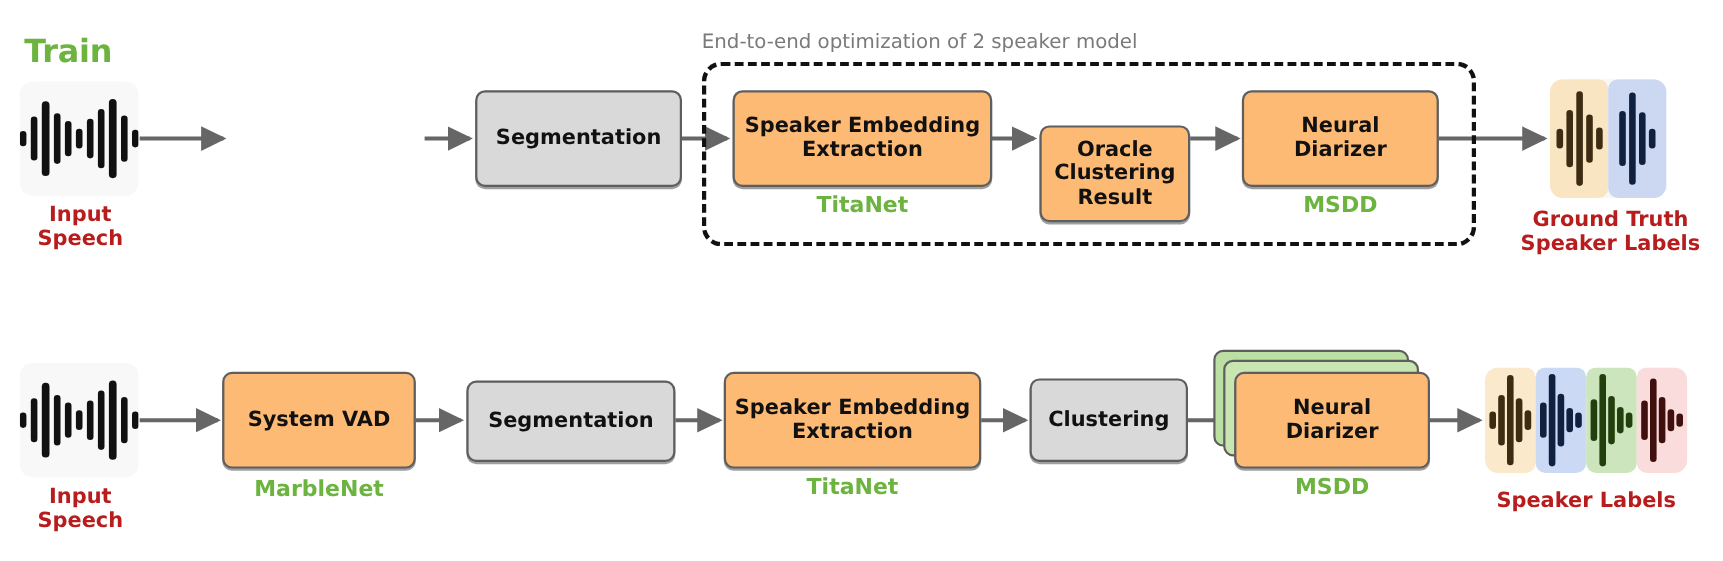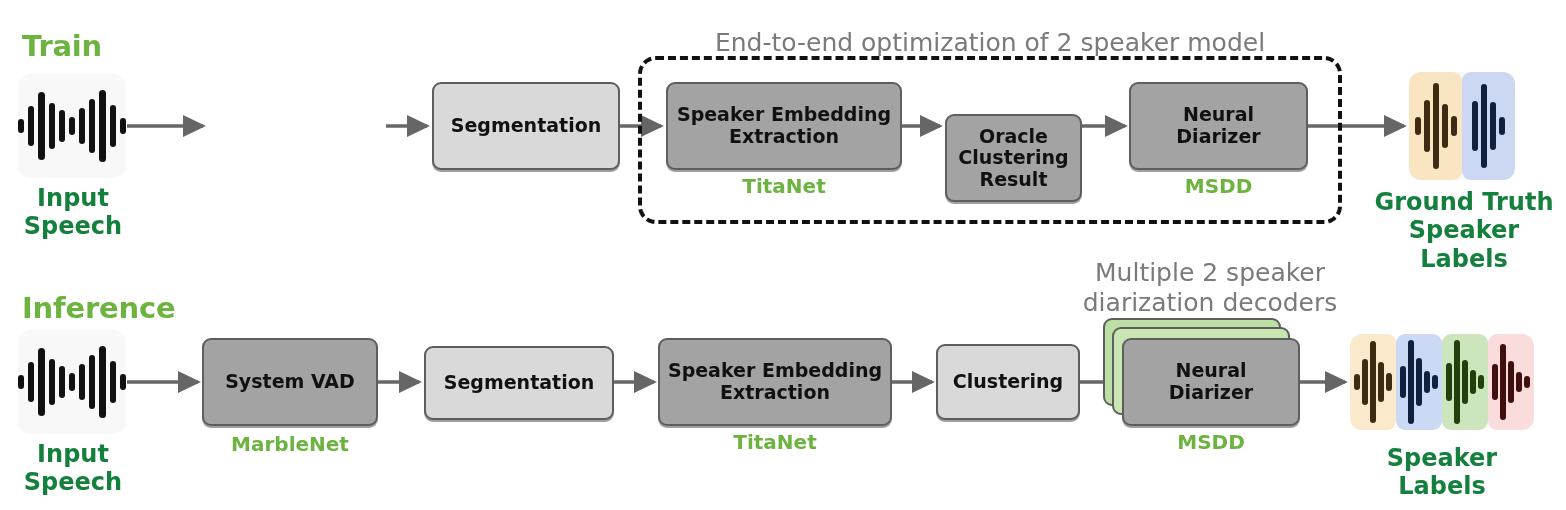--- a/index.html
+++ b/index.html
@@ -43,55 +43,54 @@
     justify-content: center;
     text-align: center;
     font-size: 19px;
     font-weight: 600;
     color: #111;
     line-height: 1.14;
     padding: 2px 6px;
     box-shadow: 0 2px 0 0 rgba(80,80,80,0.55);
   }
   .pbox.gray  { background: #d9d9d9; }
-  .pbox.green { background: #a3a3a3; }
+  .pbox.green { background: #fdba74; }
   .pbox .txt { display: block; }
 
   
   .pbox.ghost1 { background: #bcdfa3; box-shadow: none; }
   .pbox.ghost2 { background: #c8e5b2; box-shadow: none; }
 
   
   .model-caption {
     position: absolute;
     font-size: 20px;
     font-weight: 600;
     color: #6cb33f;
     text-align: center;
     white-space: nowrap;
     line-height: 1;
   }
 
   
   .note {
     position: absolute;
-    font-size: 25px;
+    font-size: 18px;
     font-weight: 400;
     color: #7a7a7a;
-    text-align: center;
     line-height: 1.18;
     white-space: pre-line;
   }
 
   
   .io-caption {
     position: absolute;
-    font-size: 24px;
+    font-size: 19px;
     font-weight: 600;
-    color: #15803d;
+    color: #b91c1c;
     text-align: center;
     line-height: 1.18;
     white-space: pre-line;
   }
 
   
   .wave-tile {
     position: absolute;
     background: #f7f7f7;
     border-radius: 12px;
@@ -214,21 +213,20 @@
     </div>
     <div class="seg" style="width:50%; background:#ccd7f2; gap:3px;">
       <div class="bar" style="height:46%; background:#10203f; width:6px;"></div>
       <div class="bar" style="height:78%; background:#10203f; width:6px;"></div>
       <div class="bar" style="height:44%; background:#10203f; width:6px;"></div>
       <div class="bar" style="height:16%; background:#10203f; width:6px;"></div>
     </div>
   </div>
   <div class="io-caption" style="left:1366px; top:188px; width:196px;">Ground Truth<br>Speaker Labels</div>
 
-  <div class="section-label" style="left:22px; top:294px;">Inference</div>
 
   <div class="wave-tile plain" style="left:18px; top:330px; width:108px; height:104px;">
     <div class="seg" style="width:100%;">
       <div class="bar" style="height:14%"></div>
       <div class="bar" style="height:38%"></div>
       <div class="bar" style="height:66%"></div>
       <div class="bar" style="height:44%"></div>
       <div class="bar" style="height:30%"></div>
       <div class="bar" style="height:18%"></div>
       <div class="bar" style="height:34%"></div>
@@ -257,21 +255,20 @@
   <div class="pbox gray" style="left:936px; top:344px; width:144px; height:76px;">
     <span class="txt">Clustering</span>
   </div>
 
   <div class="pbox ghost1" style="left:1103px; top:318px; width:178px; height:88px;"></div>
   <div class="pbox ghost2" style="left:1112px; top:327px; width:178px; height:88px;"></div>
   <div class="pbox green" style="left:1122px; top:338px; width:178px; height:88px;">
     <span class="txt">Neural<br>Diarizer</span>
   </div>
   <div class="model-caption" style="left:1122px; top:432px; width:178px;">MSDD</div>
-  <div class="note" style="left:1050px; top:258px; width:320px;">Multiple 2 speaker<br>diarization decoders</div>
 
   <div class="wave-tile" style="left:1350px; top:334px; width:184px; height:96px; background:transparent;">
     <div class="seg" style="width:25%; background:#fae9cb; gap:2px;">
       <div class="bar" style="height:16%; background:#3d2c12; width:6px;"></div>
       <div class="bar" style="height:48%; background:#3d2c12; width:6px;"></div>
       <div class="bar" style="height:86%; background:#3d2c12; width:6px;"></div>
       <div class="bar" style="height:42%; background:#3d2c12; width:6px;"></div>
       <div class="bar" style="height:18%; background:#3d2c12; width:6px;"></div>
     </div>
     <div class="seg" style="width:25%; background:#ccd9f4; gap:2px;">

